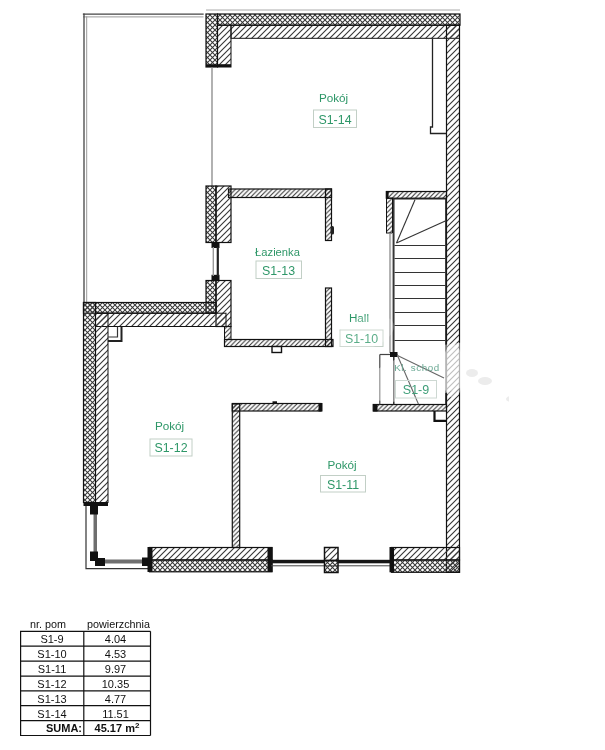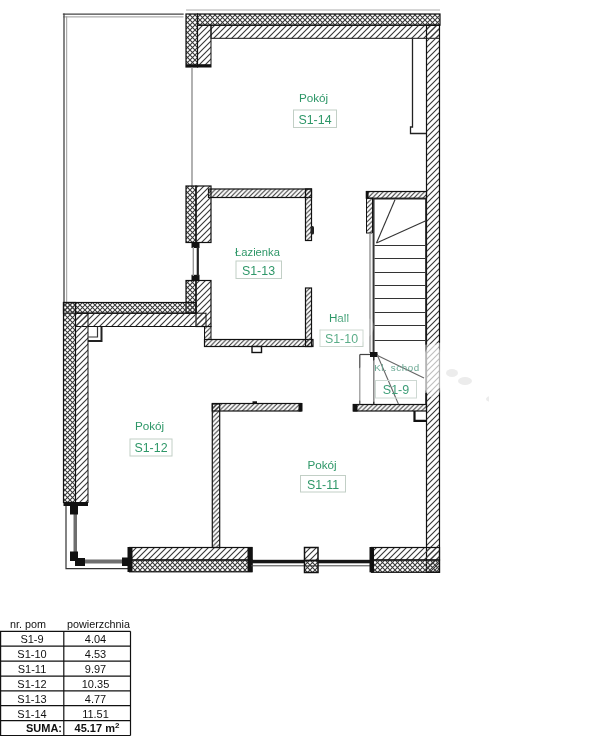--- a/index.html
+++ b/index.html
@@ -1,17 +1,17 @@
 <!DOCTYPE html>
 <html><head>
 <meta charset="utf-8">
 <style>
   html,body{margin:0;padding:0;background:#ffffff;}
   .page{position:relative;width:489px;height:750px;background:#ffffff;overflow:hidden;
-        font-family:"Liberation Sans", sans-serif;}
+        font-family:"Liberation Sans", sans-serif;margin-left:20px;}
 </style>
 </head>
 <body>
 <div class="page">
 <svg width="605" height="750" viewBox="0 0 605 750">
 <defs>
   <pattern id="hx" width="5" height="5" patternUnits="userSpaceOnUse">
     <path d="M0,0 L5,5 M5,0 L0,5" stroke="#383838" stroke-width="1.05"></path>
   </pattern>
   <pattern id="hd" width="6" height="6" patternUnits="userSpaceOnUse">

